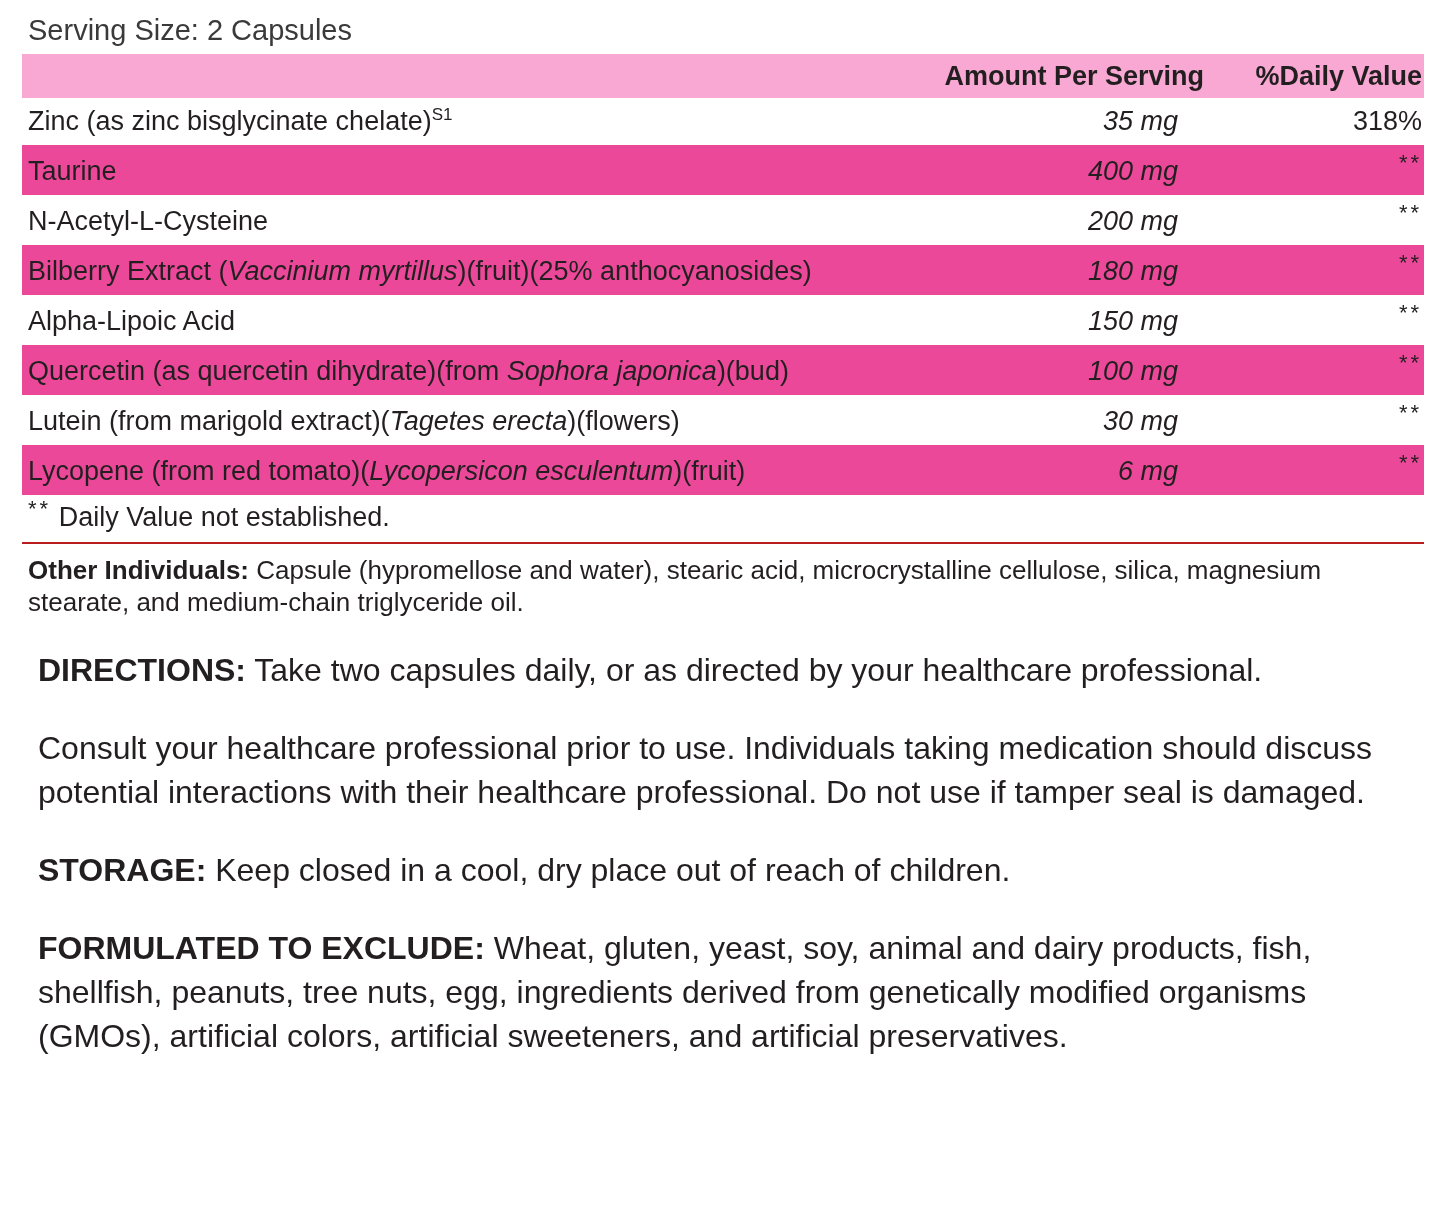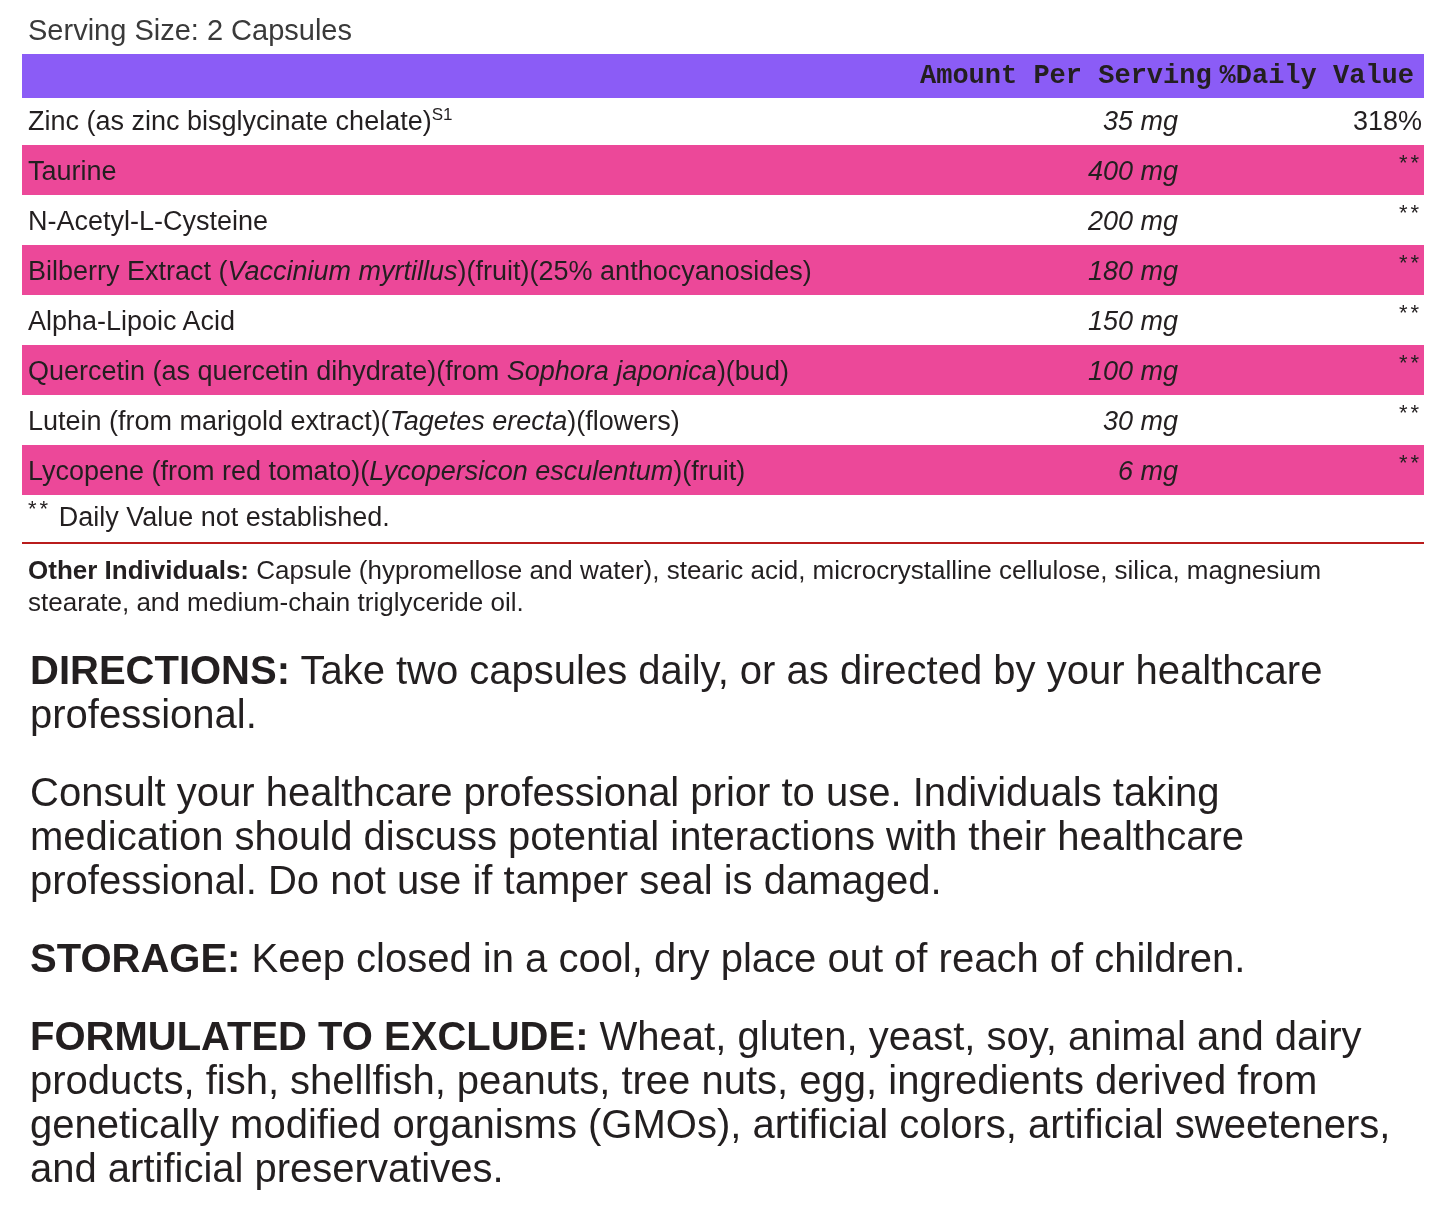--- a/index.html
+++ b/index.html
@@ -36,35 +36,34 @@
   }
   table.facts td, table.facts th {
     padding: 0;
     vertical-align: bottom;
   }
   .col-name   { width: 898px; }
   .col-amount { width: 290px; }
   .col-dv     { width: 214px; }
 
   tr.header-row {
-    background: #8b5cf6;
-    font-family: Liberation Mono, monospace;
+    background: #f9a8d4;
   }
   tr.header-row th {
     font-size: 27px;
     font-weight: bold;
     line-height: 34px;
     padding: 5px 0 5px 0;
     text-align: right;
     color: #231f20;
     white-space: nowrap;
   }
   tr.header-row th.col-name { text-align: left; }
   tr.header-row th.col-amount { padding-right: 6px; }
-  tr.header-row th.col-dv { padding-right: 10px; }
+  tr.header-row th.col-dv { padding-right: 2px; }
 
   tr.nut-row td {
     font-size: 27px;
     line-height: 33px;
     padding: 7px 0 7px 0;
     margin-left: 19px;
   }
   tr.nut-row td.nm {
     padding-left: 6px;
     text-align: left;
@@ -121,23 +120,23 @@
     box-sizing: border-box;
   }
   .other-ing b { font-weight: bold; }
 
   
   .blocks {
     padding: 30px 0 0 0;
     width: 1402px;
   }
   .para {
-    font-size: 40px;
+    font-size: 32px;
     line-height: 44px;
-    margin: 0 0 34px 8px;
+    margin: 0 0 34px 16px;
   }
   .para:last-child { margin-bottom: 0; }
   .para .lead {
     font-weight: bold;
   }
 </style>
 </head>
 <body>
 
 <div class="page">

